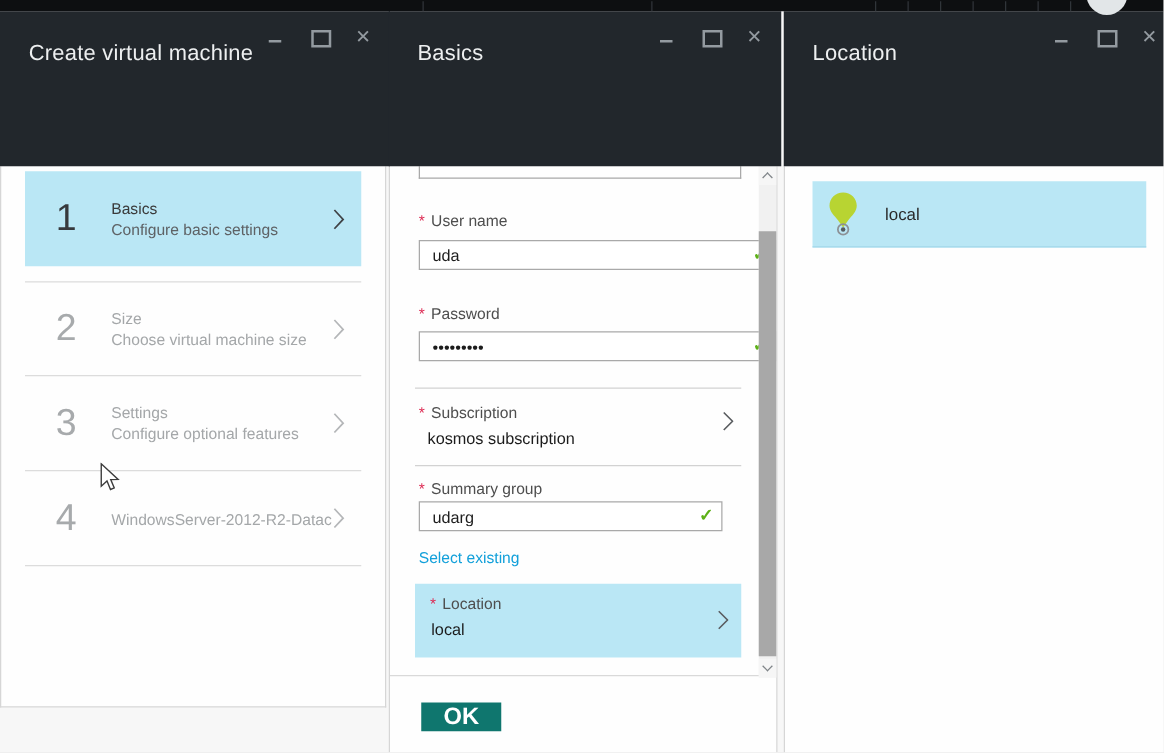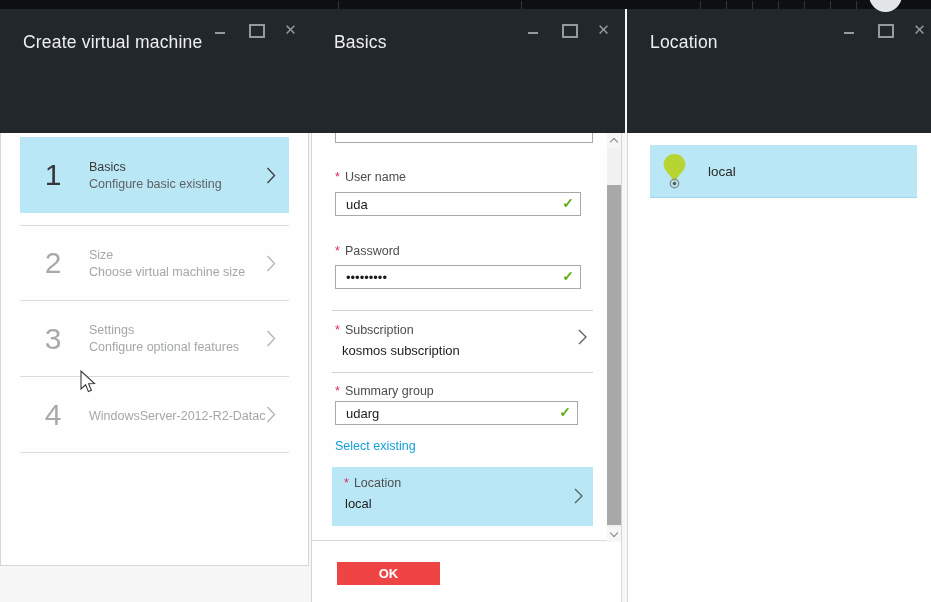--- a/index.html
+++ b/index.html
@@ -37,36 +37,36 @@
   .step-sub { font-size:12.5px; color:#5e6265; margin-top:3px; white-space:nowrap; overflow:hidden; }
   .step.dim .step-title, .step.dim .step-sub { color:#a4a7a9; }
   .step-chevron { margin-right:13px; color:#3f4245; display:flex; }
   .step.dim .step-chevron { color:#b4b6b8; }
   
   .form { position:absolute; left:23px; top:0; width:258px; }
   .partial-input { position:absolute; left:0; top:0; width:258px; height:10px;
                    border:1px solid #a9a9a9; border-top:none; background:#fff; }
   .field-label { position:absolute; display:flex; gap:5px; font-size:12.5px; color:#4e4e4e; }
   .req { color:#dd2a53; font-size:12.5px; }
-  .input-wrap { position:absolute; width:246px; height:24px; }
+  .input-wrap { position:absolute; width:286px; height:24px; }
   .input-wrap input { width:100%; height:100%; border:1px solid #a9a9a9; background:#fff;
                       font-family:"Liberation Sans", sans-serif; font-size:13px; color:#1c1c1c;
                       padding:0 26px 0 10px; outline:none; }
   .check { position:absolute; right:7px; top:3px; color:#5db117; font-size:14px; font-weight:bold; }
   .hr { position:absolute; left:-3px; width:261px; height:1px; background:#d2d2d2; }
   .picker-value { position:absolute; font-size:13px; color:#1c1c1c; }
   .picker-chevron { position:absolute; color:#5a5d60; display:flex; }
   .link { position:absolute; font-size:12.5px; color:#12a0da; cursor:pointer;text-align:center; }
   .location-box { position:absolute; left:-3px; top:334px; width:261px; height:59px; background:#bae7f5; }
   .location-box .field-label { left:12px; top:9px; }
   .location-box .picker-value { left:13px; top:29px; }
   .location-box .picker-chevron { right:10px; top:21px; }
   .footer-divider { position:absolute; left:0; right:0; top:407px; height:1px; background:#d9d9d9; }
-  .ok-button { position:absolute; left:25px; top:429px; width:103px; height:23px;
-               background:#ef4444; border:none; color:#ffffff; font-weight:bold; font-size:13px;
+  .ok-button { position:absolute; left:25px; top:429px; width:64px; height:23px;
+               background:#0f766e; border:none; color:#ffffff; font-weight:bold; font-size:19px;
                font-family:"Liberation Sans", sans-serif; cursor:pointer; }
   
   .scrollbar { position:absolute; right:0; top:0; width:14px; height:409px; background:#f1f1f1; }
   .scroll-btn { position:absolute; left:0; width:14px; height:15px; background:#f6f6f6; }
   .scroll-btn.up { top:0; } .scroll-btn.down { top:394px; }
   .chev { position:absolute; left:4px; width:6px; height:6px;
           border-top:1px solid #7f8488; border-left:1px solid #7f8488; }
   .scroll-btn.up .chev { top:6px; transform:rotate(45deg); }
   .scroll-btn.down .chev { top:3px; transform:rotate(225deg); }
   .scroll-thumb { position:absolute; left:0; top:52px; width:14px; height:340px; background:#a8a8a8; }
@@ -106,21 +106,21 @@
         <span class="wc wc-close">✕</span>
       </div>
     </div>
     <div class="panel-body" style="width:309px; height:433px;">
       <div class="steps">
 
         <div class="step selected">
           <div class="step-num">1</div>
           <div class="step-text">
             <div class="step-title">Basics</div>
-            <div class="step-sub">Configure basic existing</div>
+            <div class="step-sub">Configure basic settings</div>
           </div>
           <span class="step-chevron">
             <svg width="10" height="17" viewBox="0 0 10 17">
                 <path d="M1.5 1 L8.5 8.5 L1.5 16" fill="none" stroke="currentColor" stroke-width="1.4"></path>
               </svg>
           </span>
         </div>
 
         <div class="step dim">
           <div class="step-num">2</div>

